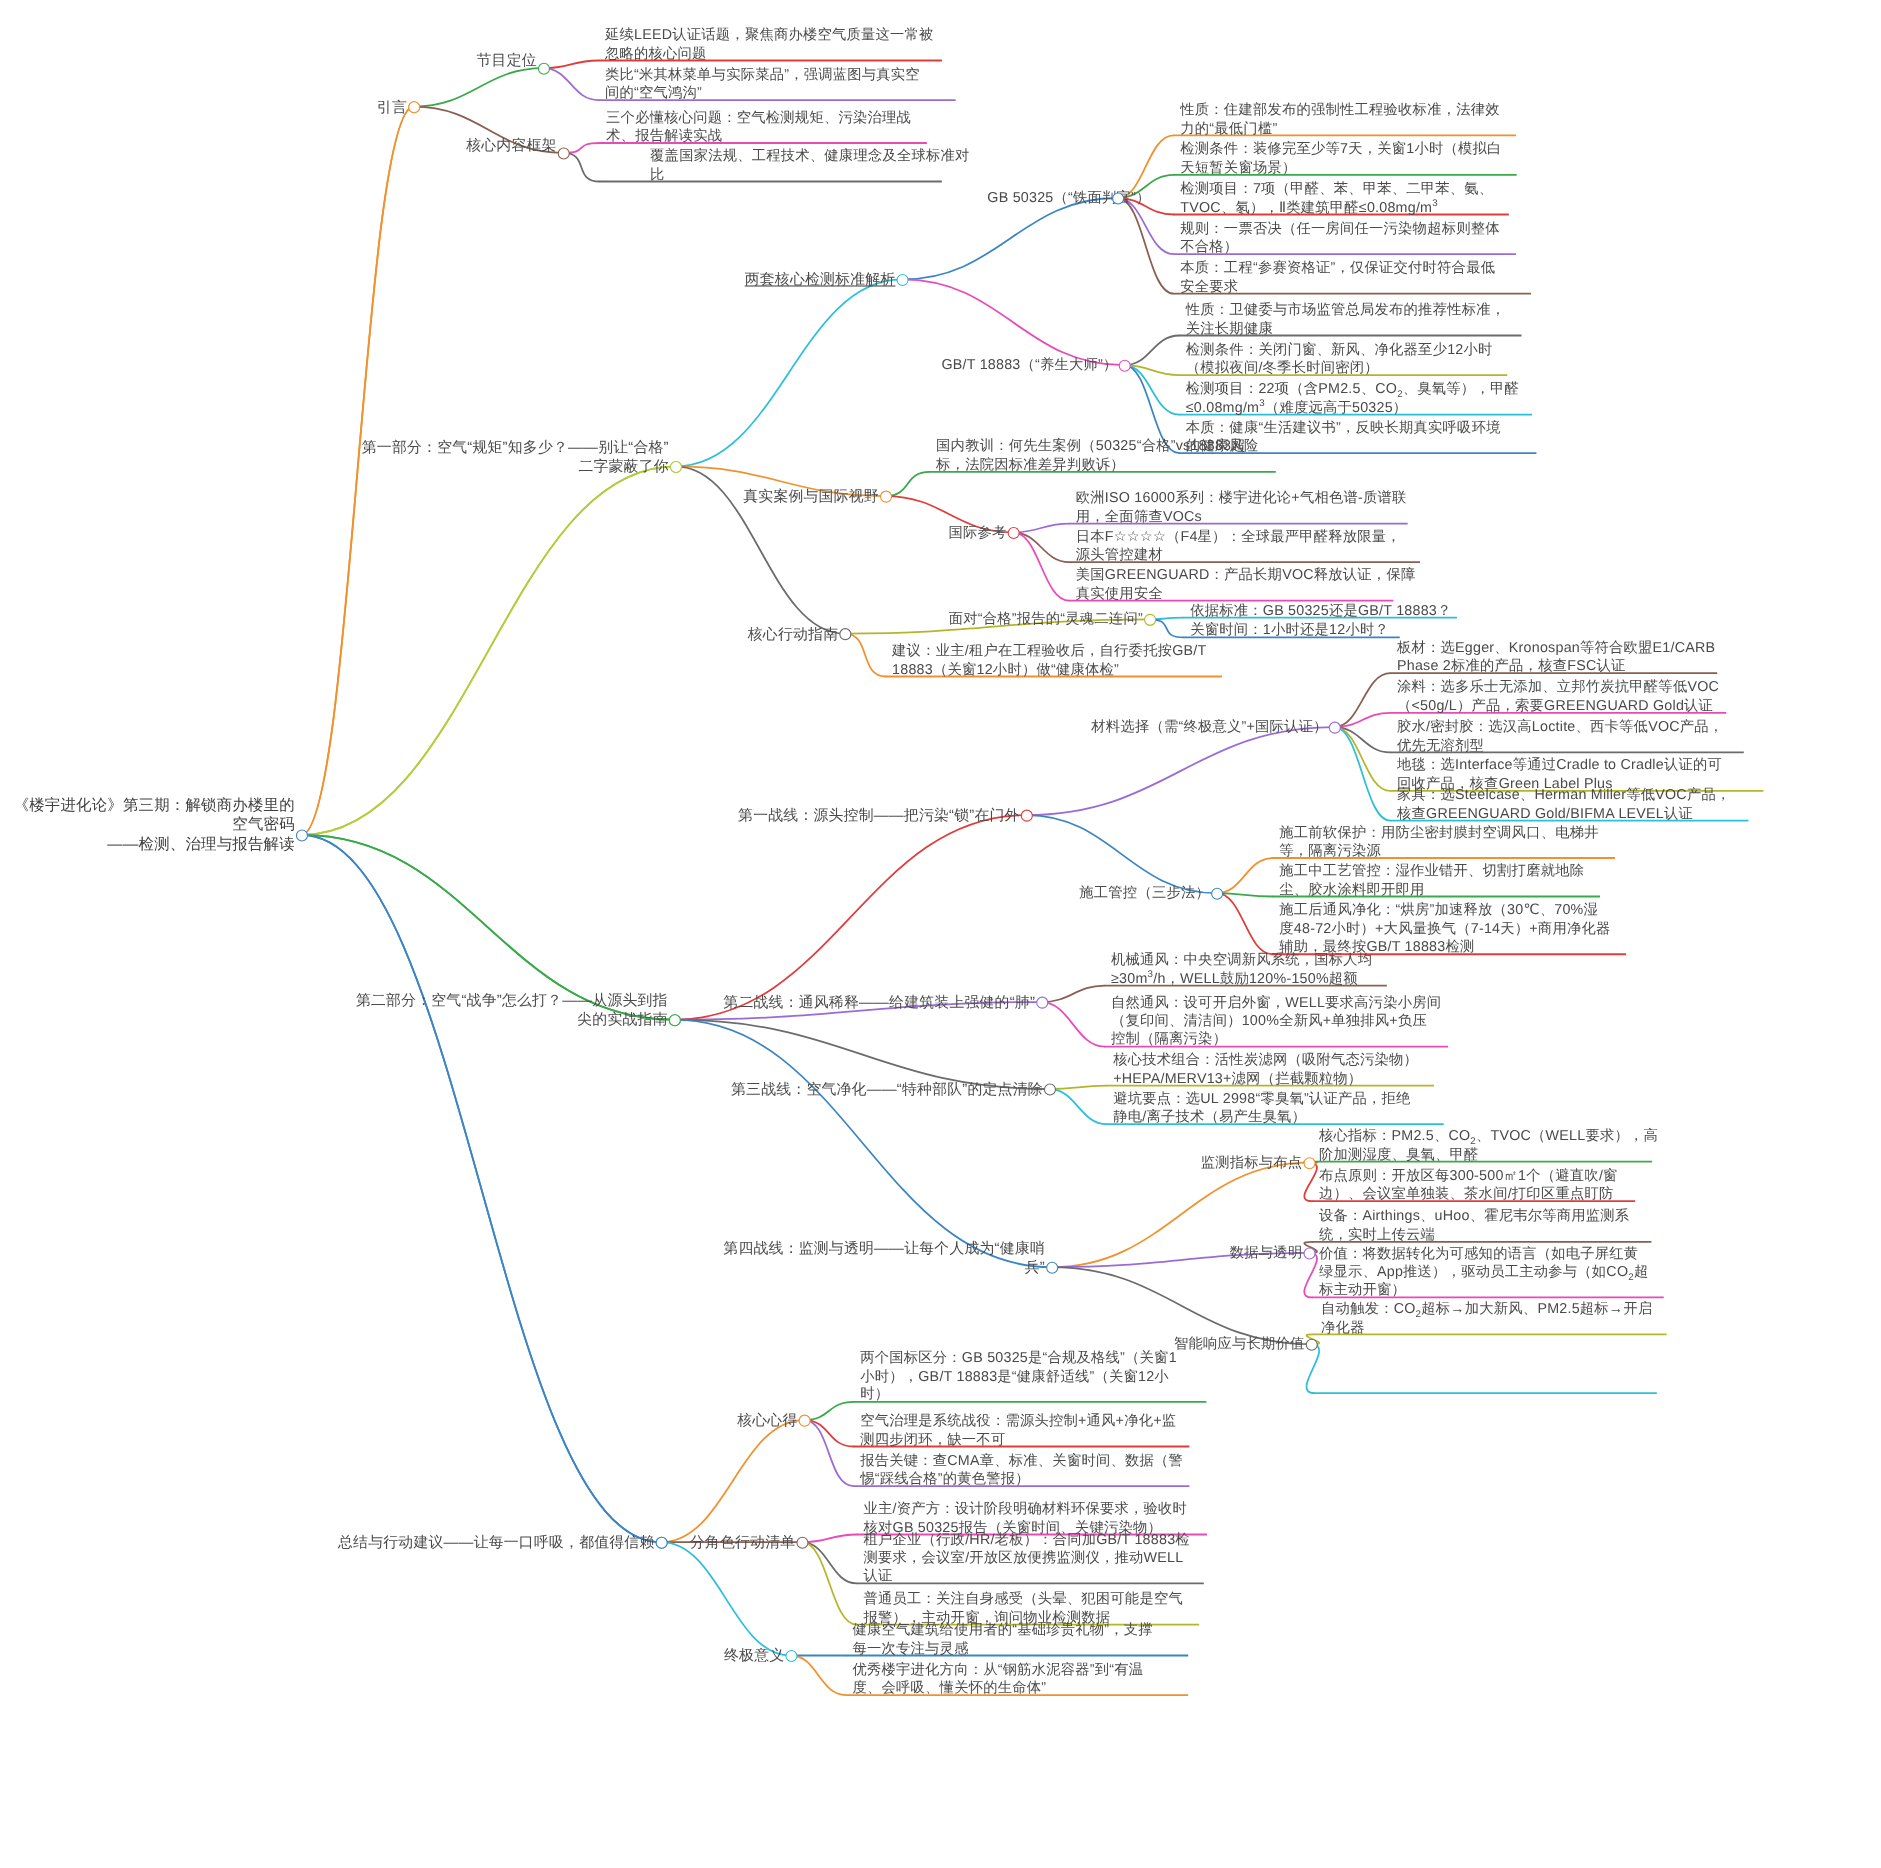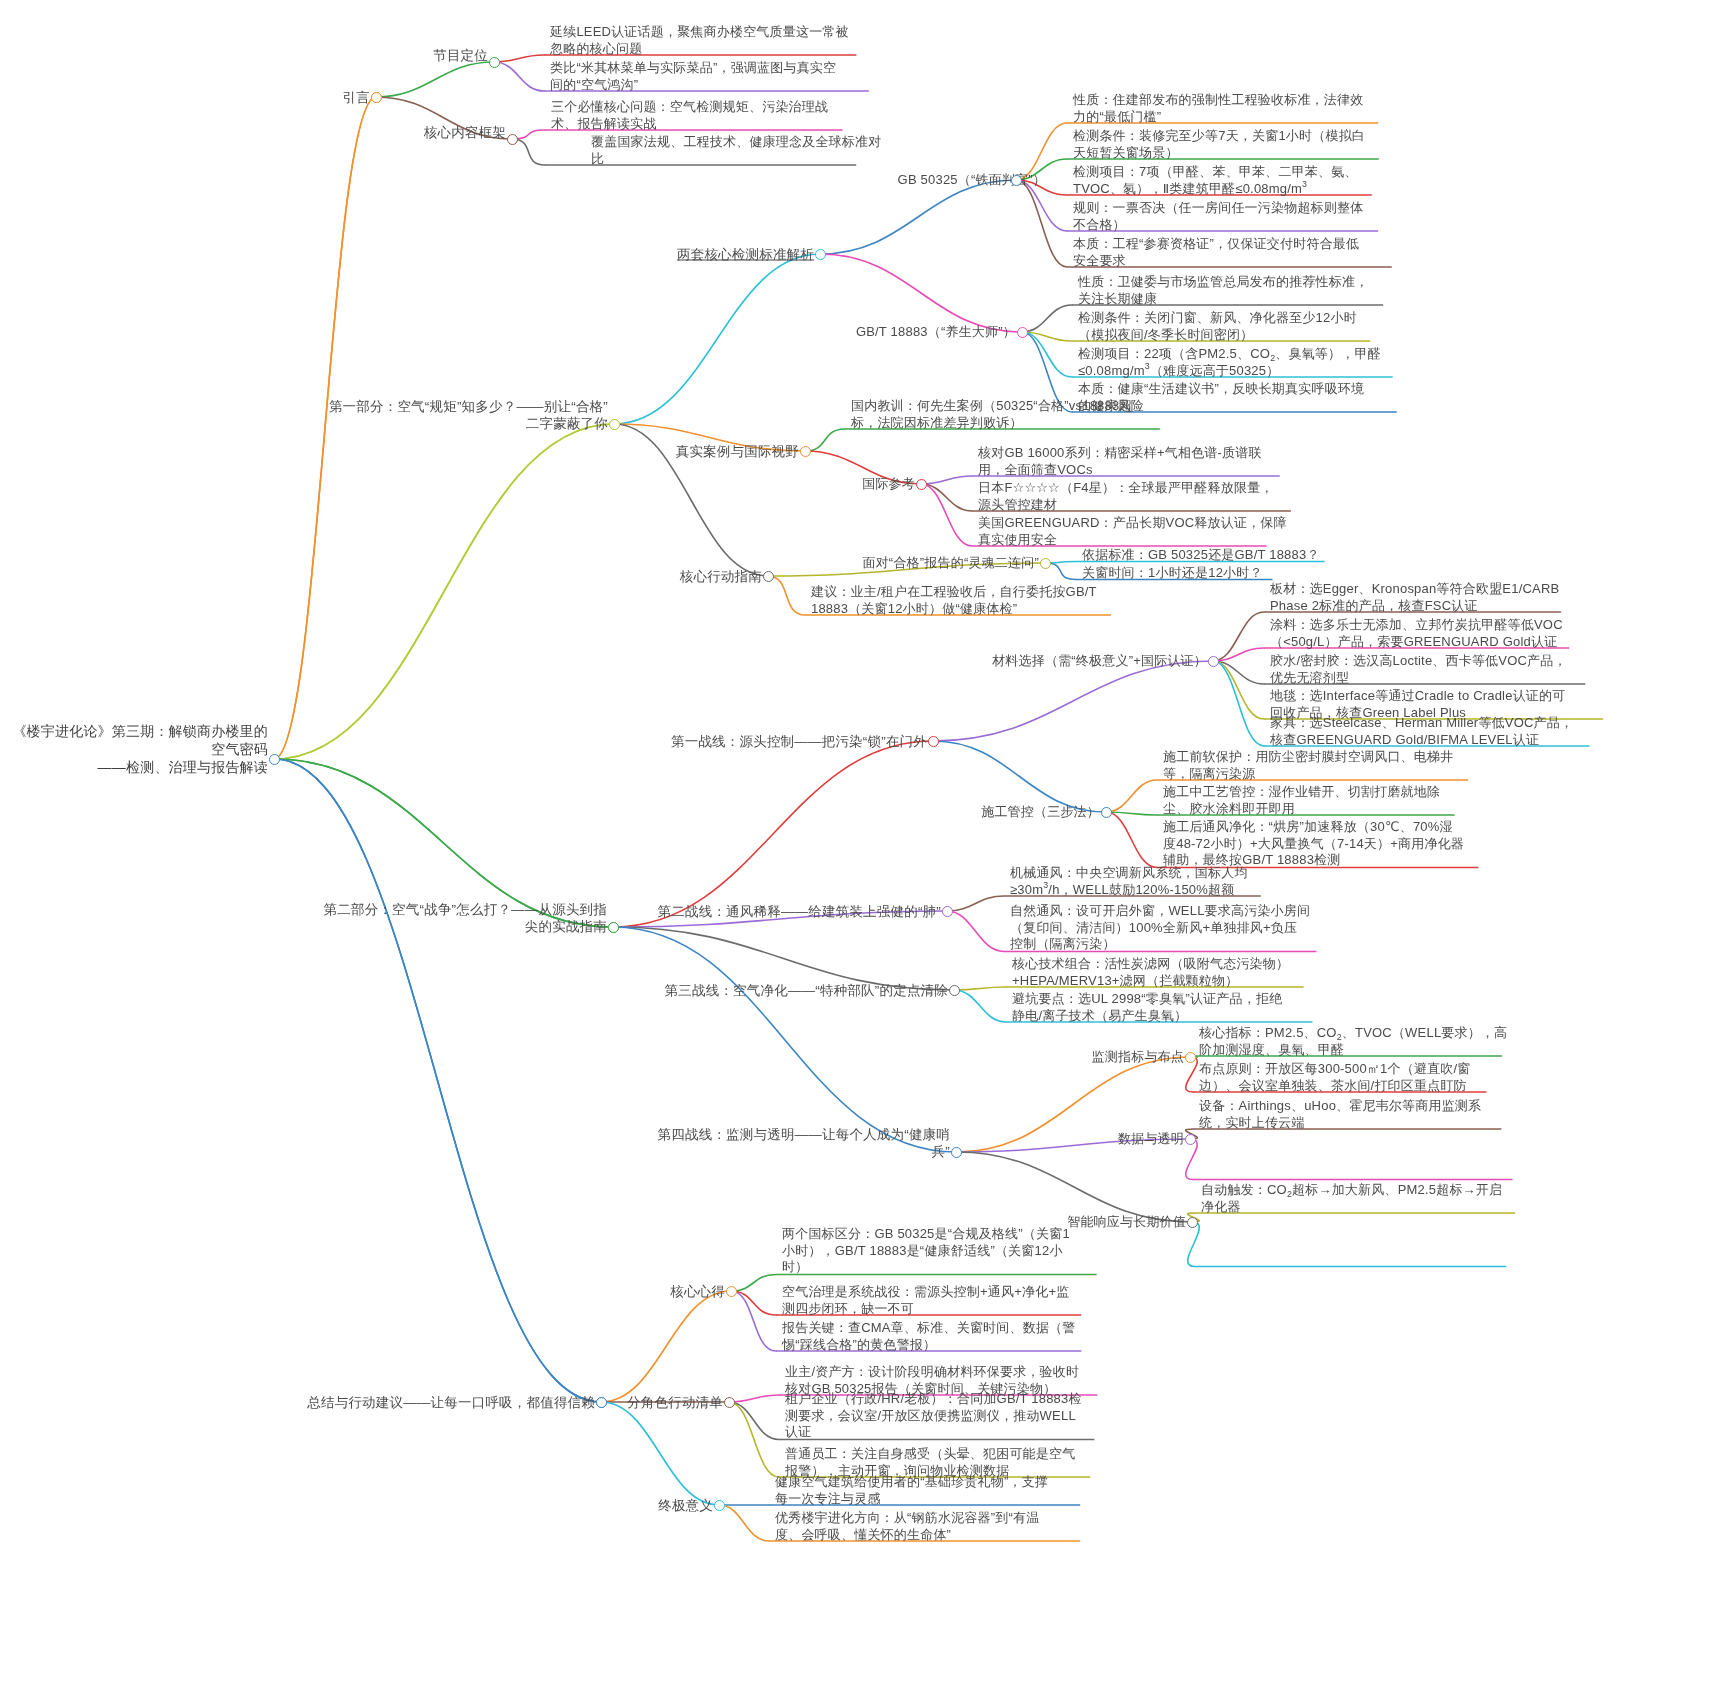--- a/index.html
+++ b/index.html
@@ -190,21 +190,21 @@
 （模拟夜间/冬季长时间密闭）</div>
     <div class="node lvl3 right" style="left: 1078px; top: 362px; transform: translateY(-50%);">检测项目：22项（含PM2.5、CO<sub>2</sub>、臭氧等），甲醛<br>≤0.08mg/m<sup>3</sup>（难度远高于50325）</div>
     <div class="node lvl3 right" style="left: 1078px; top: 397px; transform: translateY(-50%);">本质：健康“生活建议书”，反映长期真实呼吸环境
 的健康风险</div>
     <div class="node lvl2 leftal" style="right: 911px; top: 451px; transform: translateY(-50%);">真实案例与国际视野</div>
     <div class="dot" style="left: 799.5px; top: 445.5px; border: 1.8px solid rgb(240, 145, 45);"></div>
     <div class="node lvl3 right" style="left: 851px; top: 414px; transform: translateY(-50%);">国内教训：何先生案例（50325“合格”vs18883超
 标，法院因标准差异判败诉）</div>
     <div class="node lvl3 leftal" style="right: 795px; top: 484px; transform: translateY(-50%);">国际参考</div>
     <div class="dot" style="left: 915.5px; top: 478.5px; border: 1.8px solid rgb(224, 60, 60);"></div>
-    <div class="node lvl3 right" style="left: 978px; top: 461px; transform: translateY(-50%);">核对GB 16000系列：精密采样+气相色谱-质谱联
+    <div class="node lvl3 right" style="left: 978px; top: 461px; transform: translateY(-50%);">欧洲ISO 16000系列：楼宇进化论+气相色谱-质谱联
 用，全面筛查VOCs</div>
     <div class="node lvl3 right" style="left: 978px; top: 496px; transform: translateY(-50%);">日本F☆☆☆☆（F4星）：全球最严甲醛释放限量，
 源头管控建材</div>
     <div class="node lvl3 right" style="left: 978px; top: 531px; transform: translateY(-50%);">美国GREENGUARD：产品长期VOC释放认证，保障
 真实使用安全</div>
     <div class="node lvl2 leftal" style="right: 948px; top: 576px; transform: translateY(-50%);">核心行动指南</div>
     <div class="dot" style="left: 762.5px; top: 570.5px; border: 1.8px solid rgb(107, 107, 107);"></div>
     <div class="node lvl3 leftal" style="right: 671px; top: 563px; transform: translateY(-50%);">面对“合格”报告的“灵魂二连问”</div>
     <div class="dot" style="left: 1039.5px; top: 557.5px; border: 1.8px solid rgb(181, 181, 43);"></div>
     <div class="node lvl3 right" style="left: 1082px; top: 555px; transform: translateY(-50%);">依据标准：GB 50325还是GB/T 18883？</div>
@@ -254,20 +254,21 @@
     <div class="dot" style="left: 950.5px; top: 1146.5px; border: 1.8px solid rgb(59, 133, 196);"></div>
     <div class="node lvl3 leftal" style="right: 526px; top: 1057px; transform: translateY(-50%);">监测指标与布点</div>
     <div class="dot" style="left: 1184.5px; top: 1051.5px; border: 1.8px solid rgb(240, 145, 45);"></div>
     <div class="node lvl3 right" style="left: 1199px; top: 1041px; transform: translateY(-50%);">核心指标：PM2.5、CO<sub>2</sub>、TVOC（WELL要求），高<br>阶加测湿度、臭氧、甲醛</div>
     <div class="node lvl3 right" style="left: 1199px; top: 1077px; transform: translateY(-50%);">布点原则：开放区每300-500㎡1个（避直吹/窗
 边）、会议室单独装、茶水间/打印区重点盯防</div>
     <div class="node lvl3 leftal" style="right: 526px; top: 1139px; transform: translateY(-50%);">数据与透明</div>
     <div class="dot" style="left: 1184.5px; top: 1133.5px; border: 1.8px solid rgb(154, 107, 214);"></div>
     <div class="node lvl3 right" style="left: 1199px; top: 1114px; transform: translateY(-50%);">设备：Airthings、uHoo、霍尼韦尔等商用监测系
 统，实时上传云端</div>
+    <div class="node lvl3 right" style="left: 1199px; top: 1156px; transform: translateY(-50%);">价值：将数据转化为可感知的语言（如电子屏红黄<br>绿显示、App推送），驱动员工主动参与（如CO<sub>2</sub>超<br>标主动开窗）</div>
     <div class="node lvl3 leftal" style="right: 524px; top: 1222px; transform: translateY(-50%);">智能响应与长期价值</div>
     <div class="dot" style="left: 1186.5px; top: 1216.5px; border: 1.8px solid rgb(107, 107, 107);"></div>
     <div class="node lvl3 right" style="left: 1201px; top: 1198px; transform: translateY(-50%);">自动触发：CO<sub>2</sub>超标→加大新风、PM2.5超标→开启<br>净化器</div>
     <div class="node lvl1 leftal" style="right: 1115px; top: 1402px; transform: translateY(-50%);">总结与行动建议——让每一口呼吸，都值得信赖</div>
     <div class="dot" style="left: 595.5px; top: 1396.5px; border: 1.8px solid rgb(59, 133, 196);"></div>
     <div class="node lvl2 leftal" style="right: 985px; top: 1291px; transform: translateY(-50%);">核心心得</div>
     <div class="dot" style="left: 725.5px; top: 1285.5px; border: 1.8px solid rgb(240, 145, 45);"></div>
     <div class="node lvl3 right" style="left: 782px; top: 1251px; transform: translateY(-50%);">两个国标区分：GB 50325是“合规及格线”（关窗1
 小时），GB/T 18883是“健康舒适线”（关窗12小
 时）</div>

